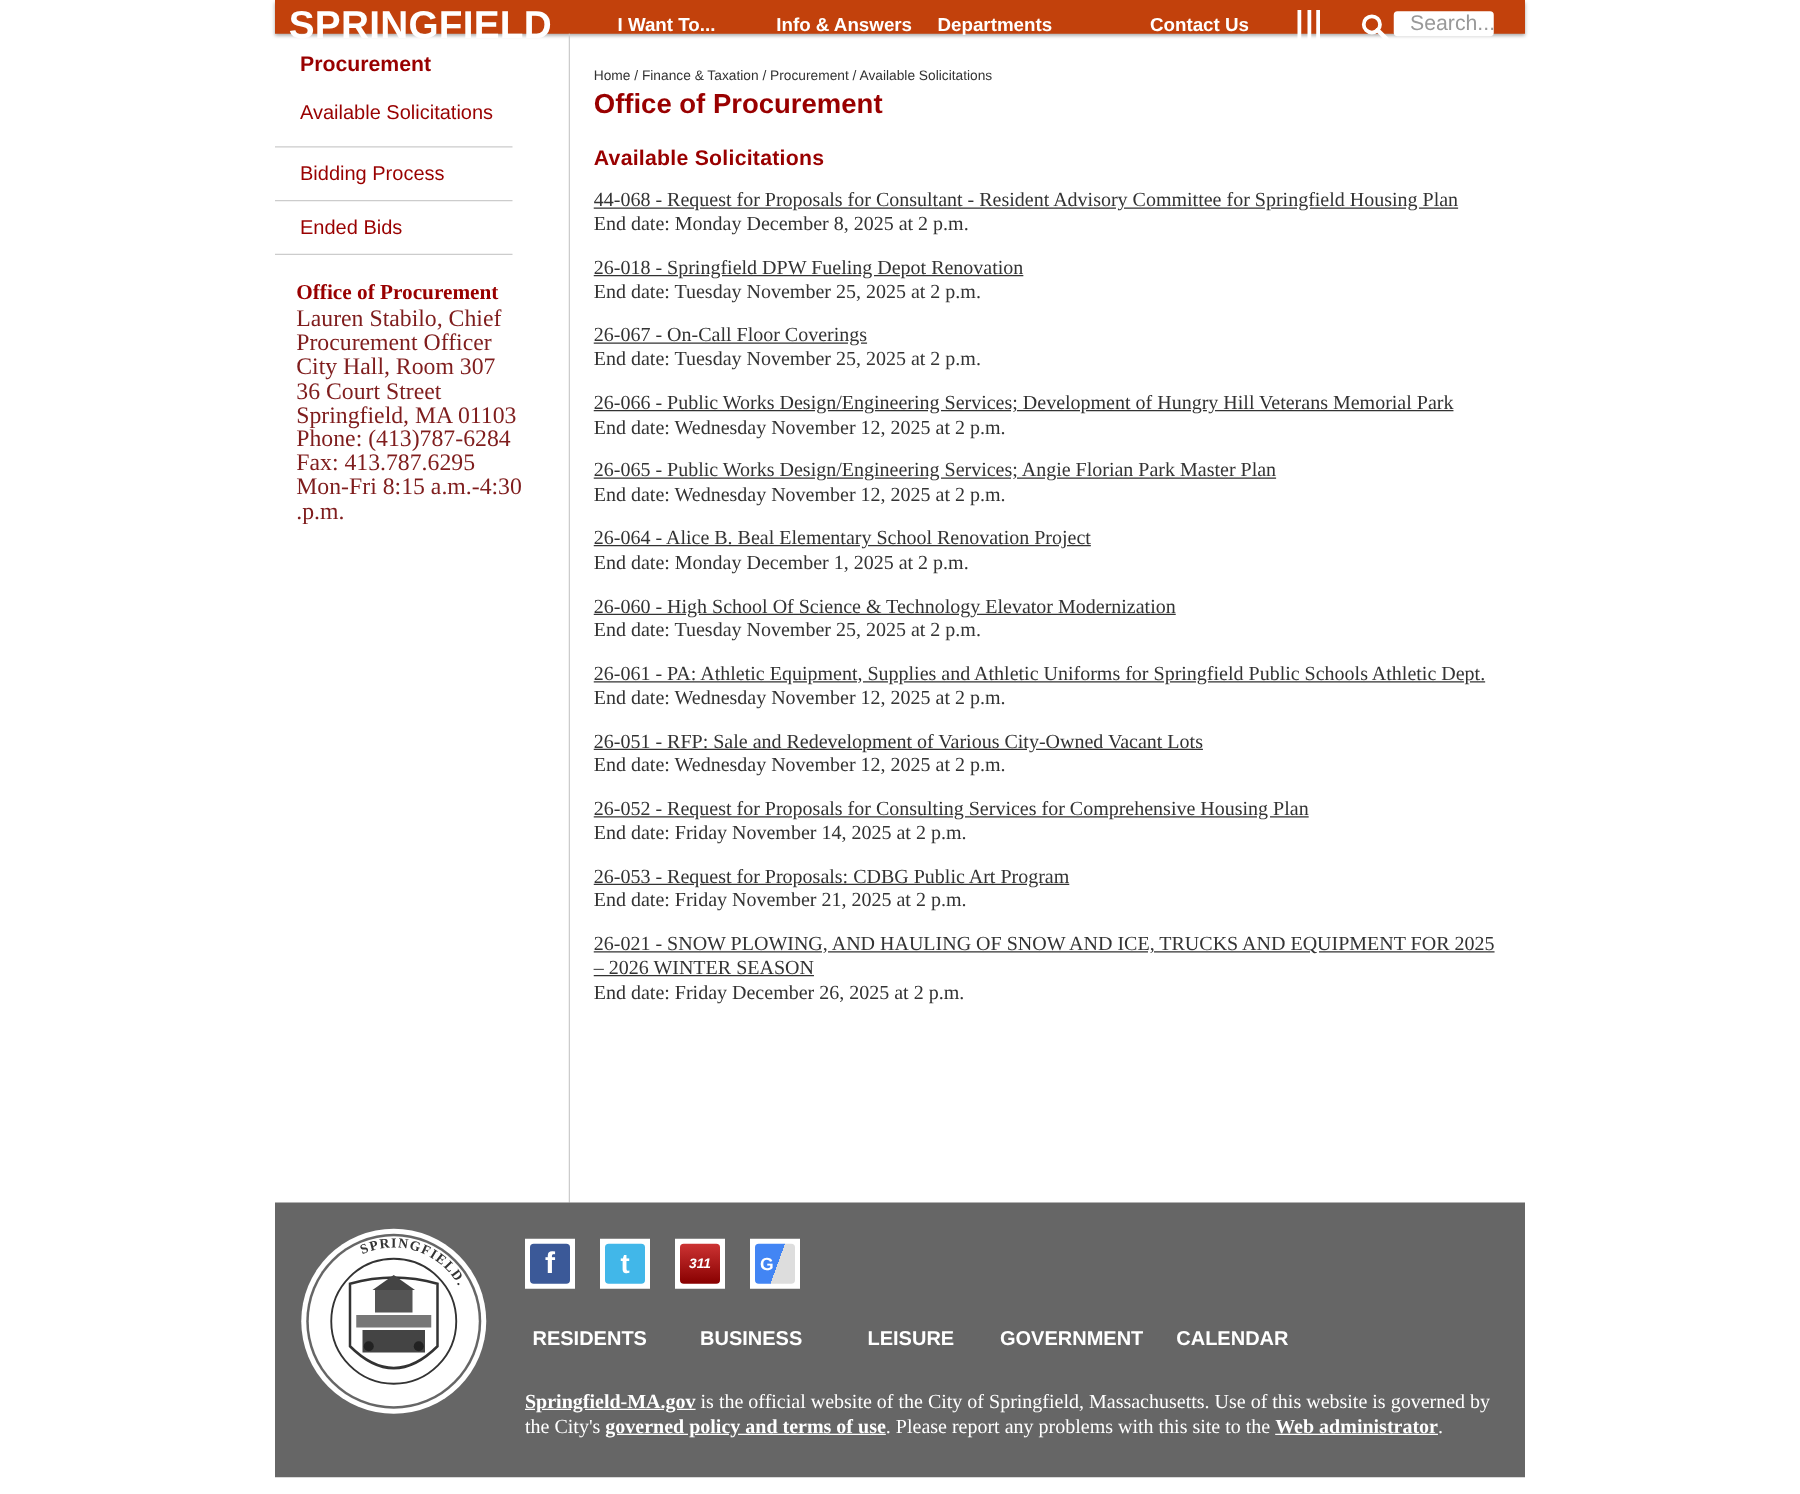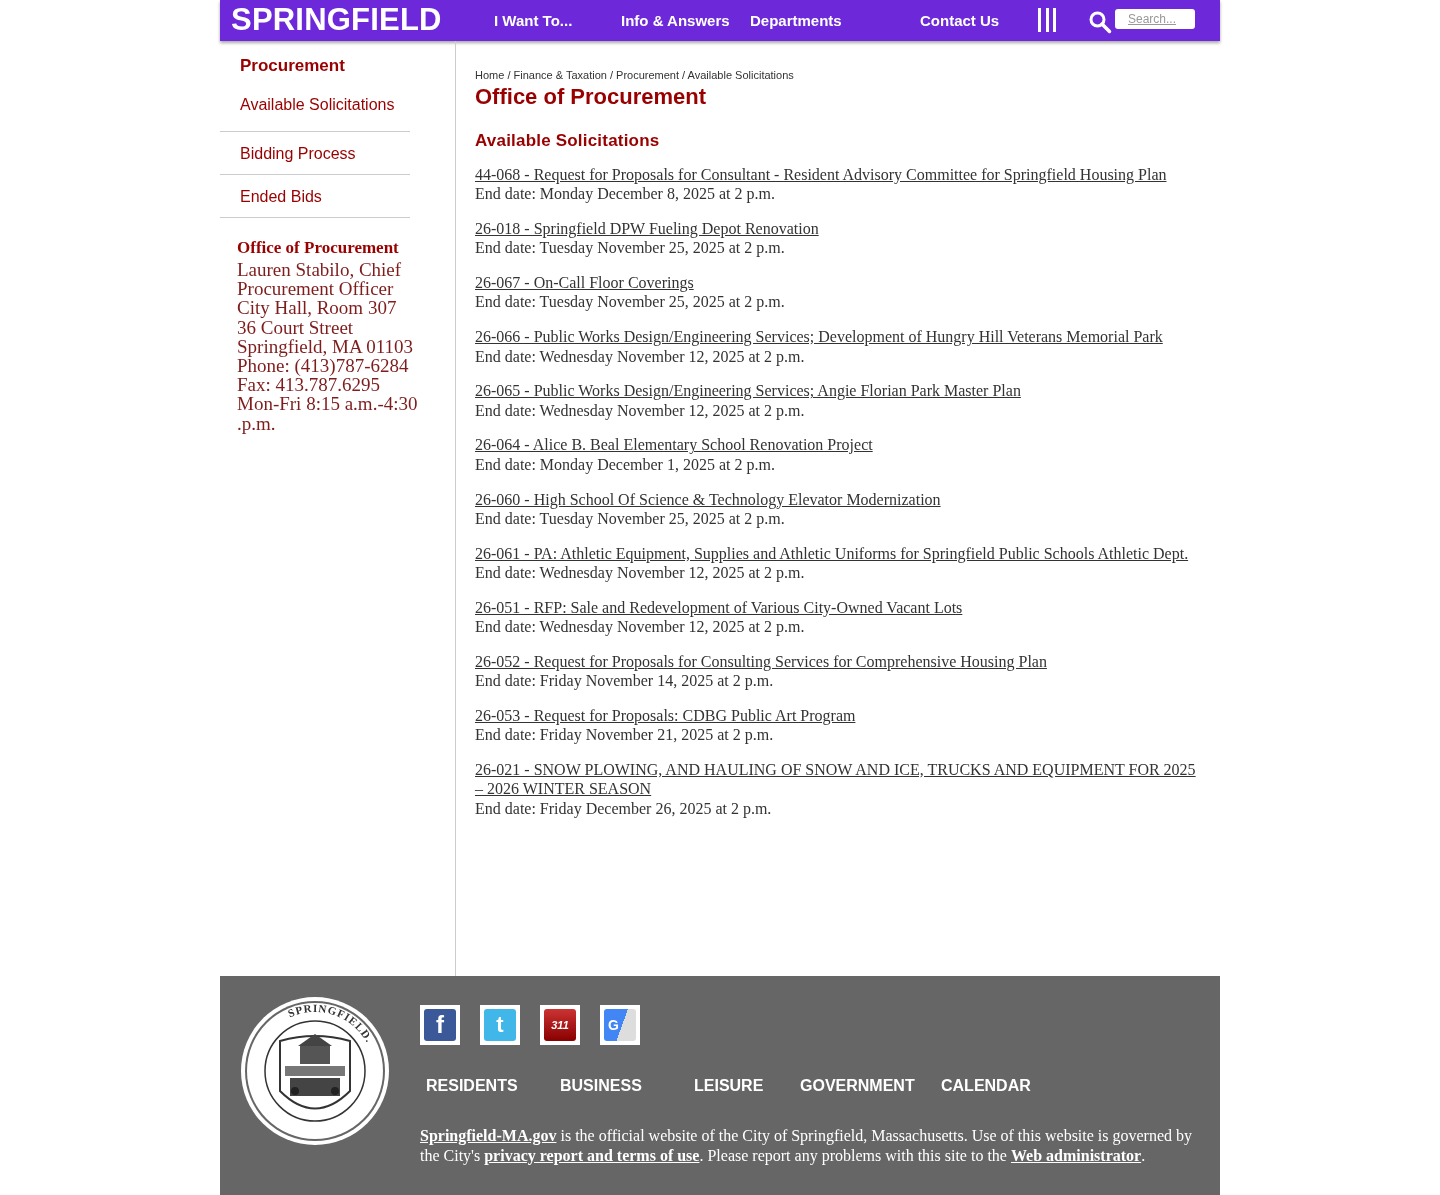--- a/index.html
+++ b/index.html
@@ -1,27 +1,27 @@
 <!DOCTYPE html>
 <html><head>
 <meta charset="utf-8">
 <style>
   * { box-sizing: border-box; margin: 0; padding: 0; }
   html, body { background: #ffffff; width: 1440px; }
   body { font-family: "Liberation Sans", sans-serif; color: #333; }
   .wrap { width: 1000px; margin-left: 220px; position: relative; }
 
   
-  .header { height: 41px; background: #6d28d9; position: relative; box-shadow: 0 2px 3px rgba(0,0,0,0.35); display: flex; align-items: center; }
+  .header { height: 27px; background: #c2410c; position: relative; box-shadow: 0 2px 3px rgba(0,0,0,0.35); display: flex; align-items: center; }
   .logo { color: #fff; font-weight: bold; font-size: 31px; letter-spacing: 0.2px; position: absolute; left: 11px; top: 2px; font-family: "Liberation Sans", sans-serif; text-decoration: none; }
   .nav-item { position: absolute; top: 12px; color: #fff; font-weight: bold; font-size: 15px; text-decoration: none; }
   .menu-icon { position: absolute; left: 818px; top: 8px; width: 18px; height: 24px; display: flex; justify-content: space-between; }
   .menu-icon span { display: block; width: 3px; height: 24px; background: #fff; }
   .search-icon { position: absolute; left: 868px; top: 10px; width: 24px; height: 24px; }
-  .search-input { position: absolute; left: 895px; top: 9px; width: 80px; height: 20px; border: none; border-radius: 3px; background: #fff; font-size: 12px; color: #999; padding-left: 13px; font-family: "Liberation Sans", sans-serif; text-decoration: underline; }
+  .search-input { position: absolute; left: 895px; top: 9px; width: 80px; height: 20px; border: none; border-radius: 3px; background: #fff; font-size: 17px; color: #999; padding-left: 13px; font-family: "Liberation Sans", sans-serif; }
   .search-input::placeholder { color: #999; }
 
   
   .content-area { position: relative; display: flex; min-height: 935px; }
   .sidebar { width: 236px; border-right: 1px solid #cccccc; position: relative; }
   .main { flex: 1; padding-left: 19px; padding-right: 20px; }
 
   .side-title { color: #990000; font-weight: bold; font-size: 17px; padding: 15px 0 0 20px; height: 45px; text-decoration: none; display: block; }
   .side-list { width: 190px; margin-top: 0; }
   .side-item { display: block; color: #990000; font-size: 16px; padding: 0 0 0 20px; border-bottom: 1px solid #cccccc; text-decoration: none; height: 43px; line-height: 43px; }
@@ -187,15 +187,15 @@
     <a class="social" style="left:380px">
       <span class="inner" style="background:linear-gradient(110deg,#4285f4 55%,#ddd 55%);font-size:14px;justify-content:flex-start;padding-left:4px;">G</span>
     </a>
 
     <a class="fnav" style="left:206px">RESIDENTS</a>
     <a class="fnav" style="left:340px">BUSINESS</a>
     <a class="fnav" style="left:474px">LEISURE</a>
     <a class="fnav" style="left:580px">GOVERNMENT</a>
     <a class="fnav" style="left:721px">CALENDAR</a>
 
-    <p class="legal"><a>Springfield-MA.gov</a><span> is the official website of the City of Springfield, Massachusetts. Use of this website is governed by the City's </span><a>privacy report and terms of use</a><span>. Please report any problems with this site to the </span><a>Web administrator</a><span>.</span></p>
+    <p class="legal"><a>Springfield-MA.gov</a><span> is the official website of the City of Springfield, Massachusetts. Use of this website is governed by the City's </span><a>governed policy and terms of use</a><span>. Please report any problems with this site to the </span><a>Web administrator</a><span>.</span></p>
   </div>
 </div>
 
 </body></html>

